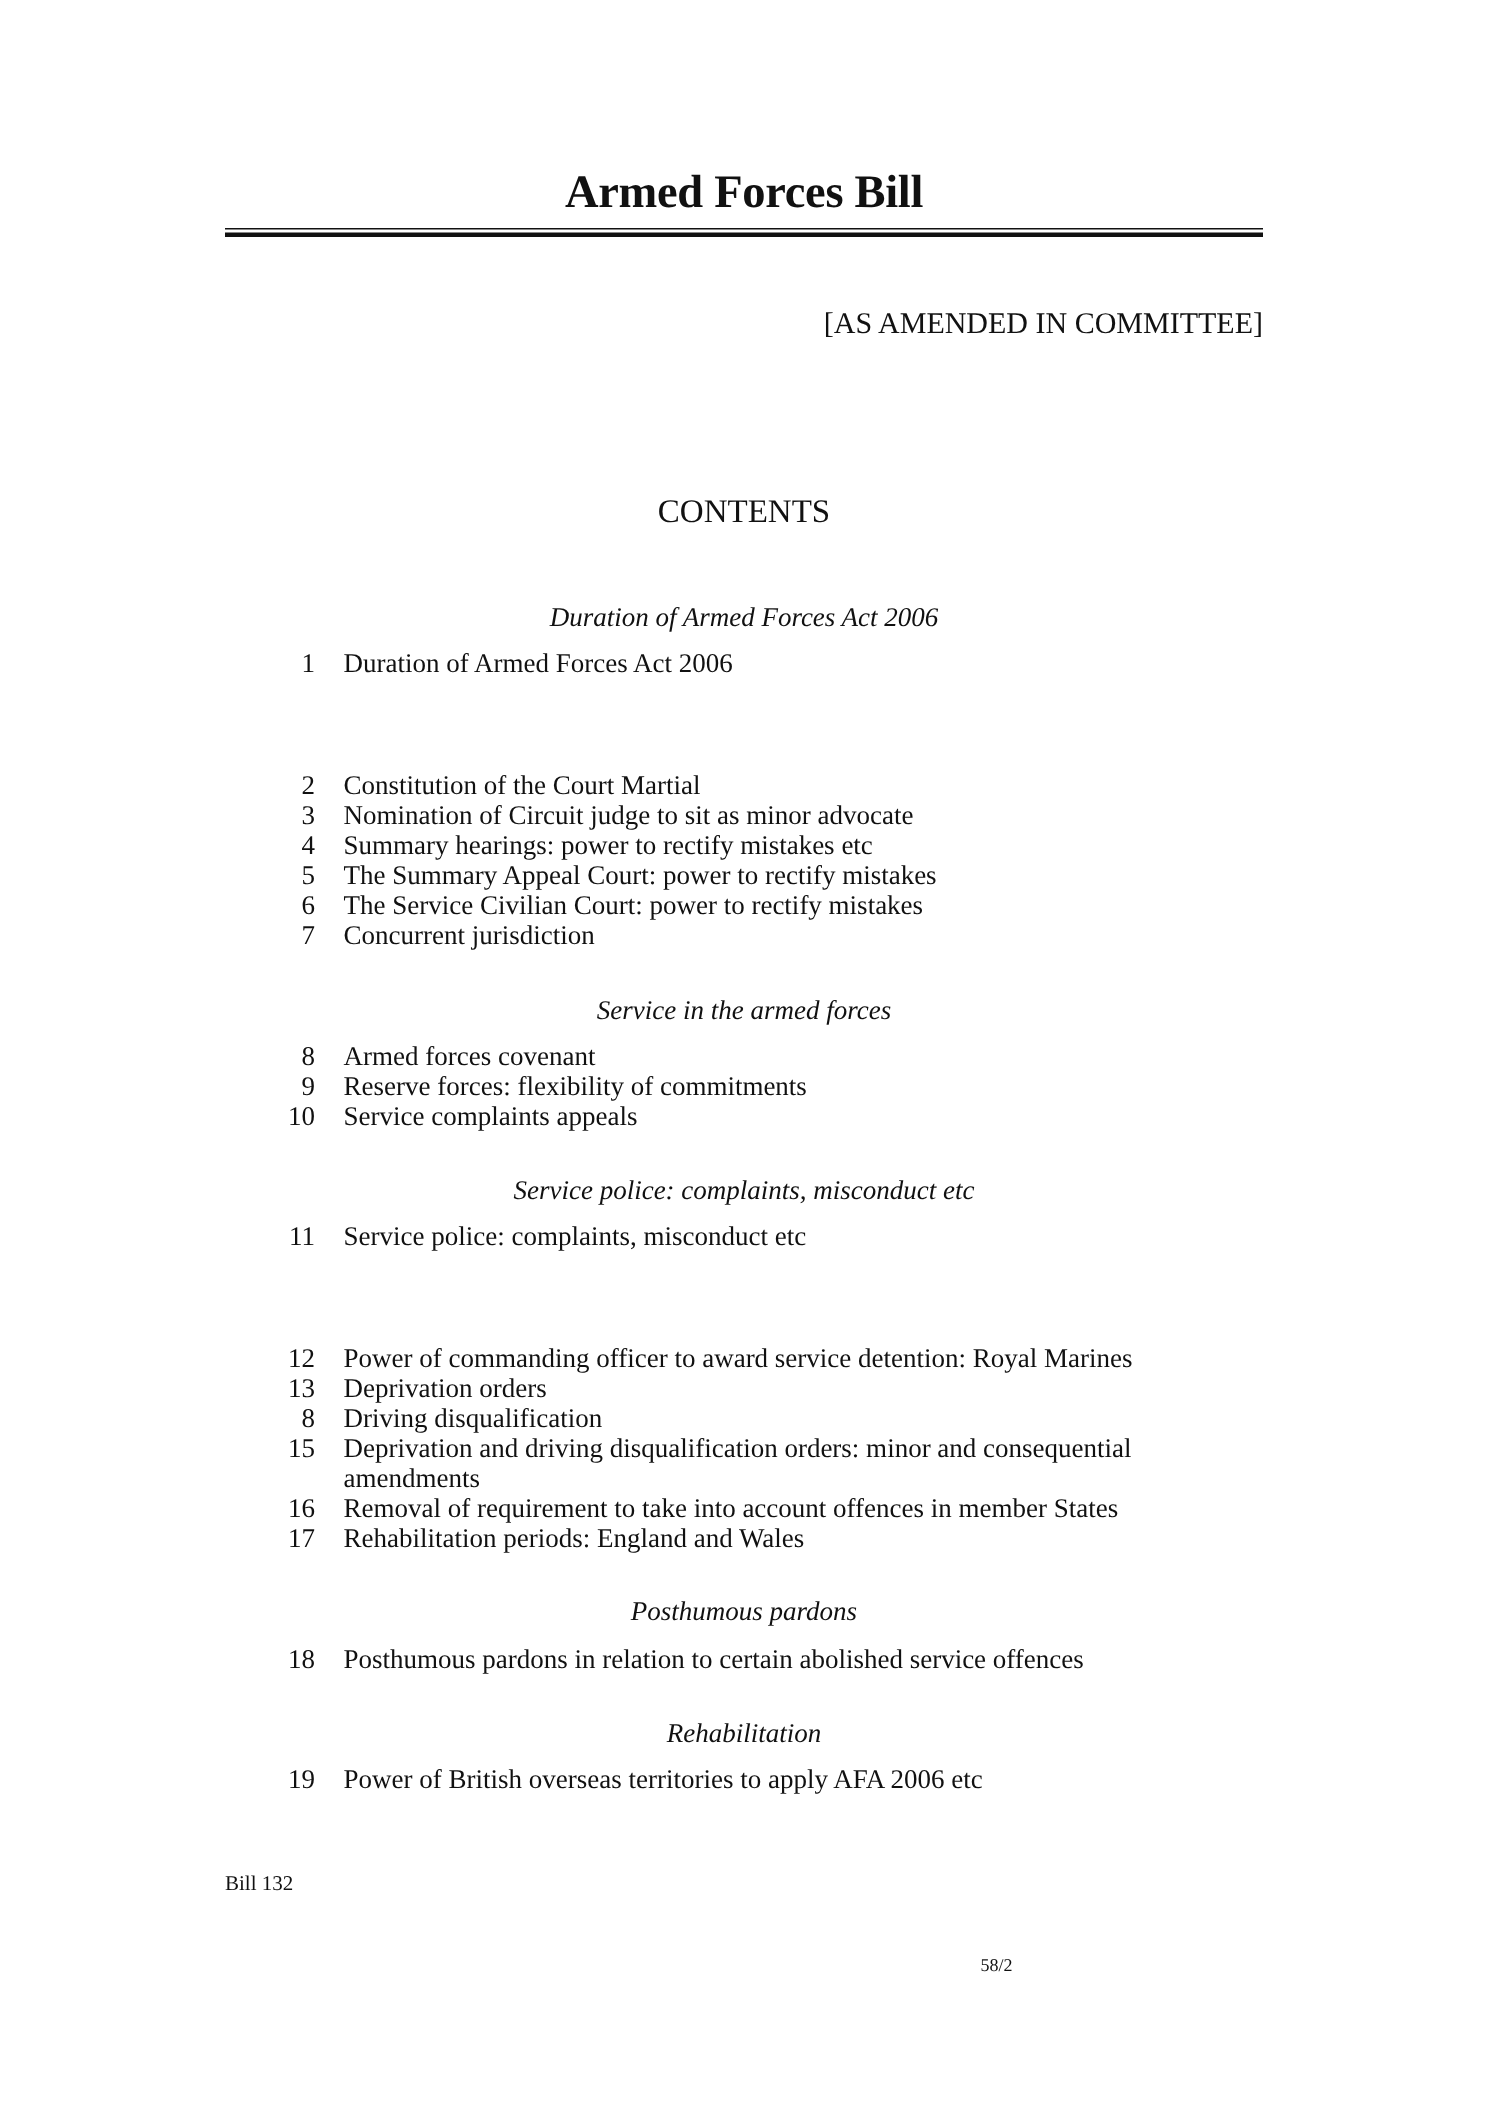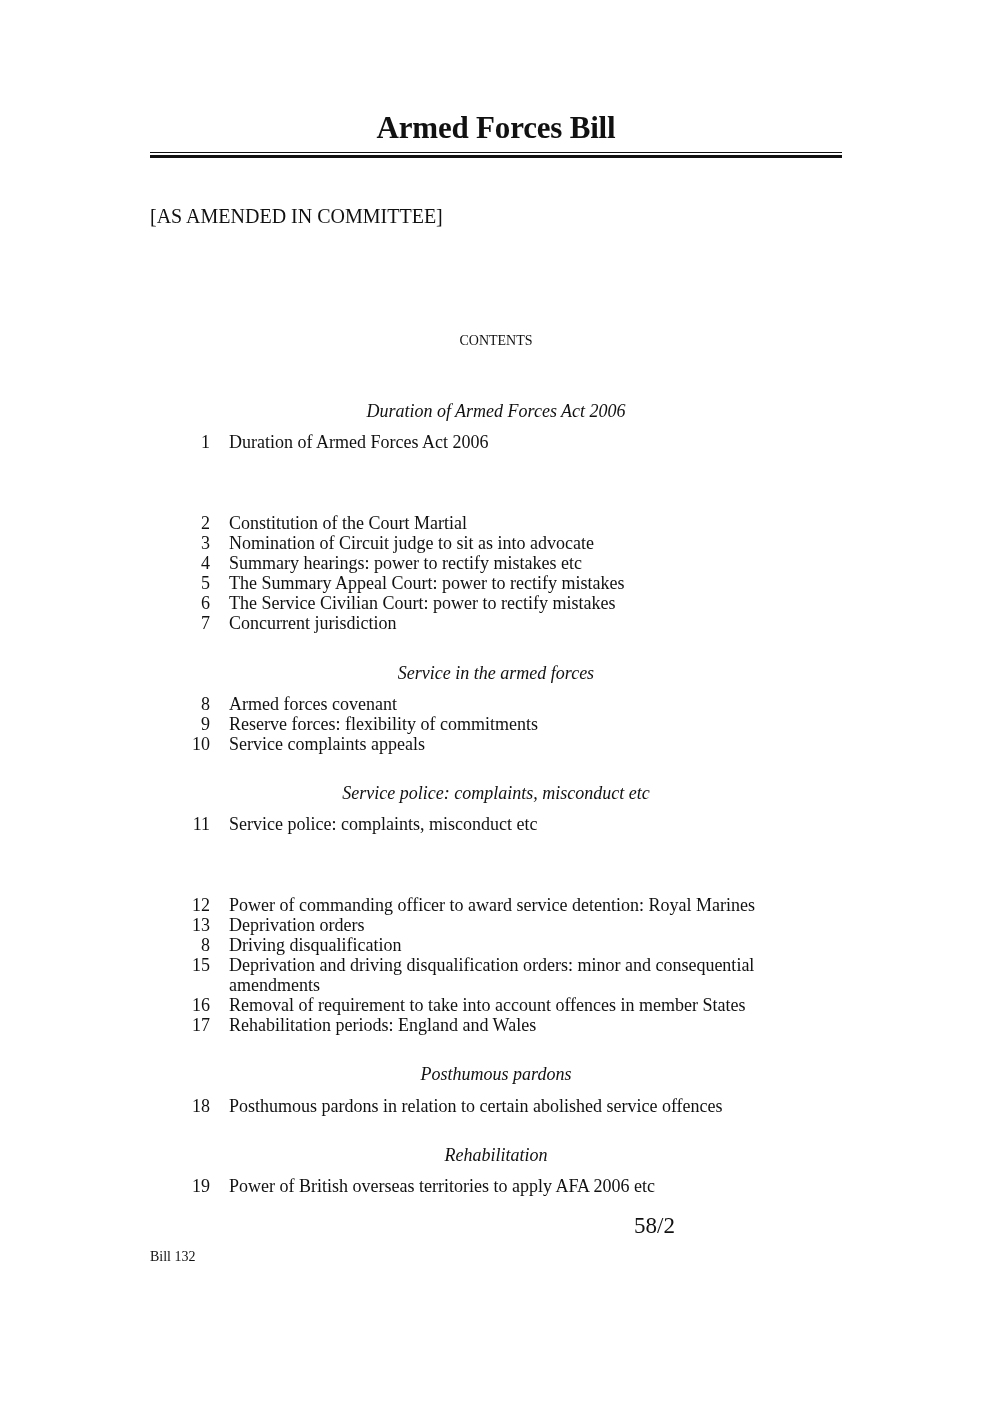--- a/index.html
+++ b/index.html
@@ -3,31 +3,31 @@
 <meta charset="utf-8">
 <style>
   html, body { margin: 0; padding: 0; background: #ffffff; }
   body { width: 991px; height: 1401px; position: relative; overflow: hidden;
          font-family: "Liberation Serif", "DejaVu Serif", serif; color: #111111; }
   .page { position: absolute; left: 0; top: 0; width: 824px; height: 1401px; }
   .title { position: absolute; left: 150px; width: 692px; top: 108px; text-align: center;
            font-size: 31px; font-weight: bold; line-height: 40px; letter-spacing: -0.2px; }
   .rule-thin { position: absolute; left: 150px; width: 692px; top: 152px; height: 1px; background: #111; }
   .rule-thick { position: absolute; left: 150px; width: 692px; top: 155px; height: 3px; background: #111; }
-  .status { position: absolute; left: 150px; width: 692px; top: 203px; text-align: left;
+  .status { position: absolute; left: 150px; width: 692px; top: 203px; text-align: right;
             font-size: 20px; line-height: 26px; }
   .contents-heading { position: absolute; left: 150px; width: 692px; top: 327px; text-align: center;
-                      font-size: 14px; line-height: 28px; }
+                      font-size: 22px; line-height: 28px; }
   .section-heading { position: absolute; left: 150px; width: 692px; text-align: center;
                      font-style: italic; font-size: 18px; line-height: 22px; }
   .entry { position: absolute; left: 150px; width: 692px; font-size: 18px; line-height: 20px; }
   .entry .num { position: absolute; left: 0; width: 60px; text-align: right; }
   .entry .text { position: absolute; left: 79px; width: 620px; }
   .footer-left { position: absolute; left: 150px; top: 1247px; font-size: 14px; line-height: 20px; }
-  .footer-right { position: absolute; right: 149px; top: 1216px; font-size: 23px; line-height: 20px; }
+  .footer-right { position: absolute; right: 149px; top: 1300px; font-size: 12px; line-height: 20px; }
 </style>
 </head>
 <body>
 
 <div class="page">
 
   <div class="title">Armed Forces Bill</div>
   <div class="rule-thin"></div>
   <div class="rule-thick"></div>
 
@@ -40,21 +40,21 @@
     <span class="num">1</span>
     <span class="text">Duration of Armed Forces Act 2006</span>
   </div>
 
   <div class="entry" style="top:513px">
     <span class="num">2</span>
     <span class="text">Constitution of the Court Martial</span>
   </div>
   <div class="entry" style="top:533px">
     <span class="num">3</span>
-    <span class="text">Nomination of Circuit judge to sit as into advocate</span>
+    <span class="text">Nomination of Circuit judge to sit as minor advocate</span>
   </div>
   <div class="entry" style="top:553px">
     <span class="num">4</span>
     <span class="text">Summary hearings: power to rectify mistakes etc</span>
   </div>
   <div class="entry" style="top:573px">
     <span class="num">5</span>
     <span class="text">The Summary Appeal Court: power to rectify mistakes</span>
   </div>
   <div class="entry" style="top:593px">

